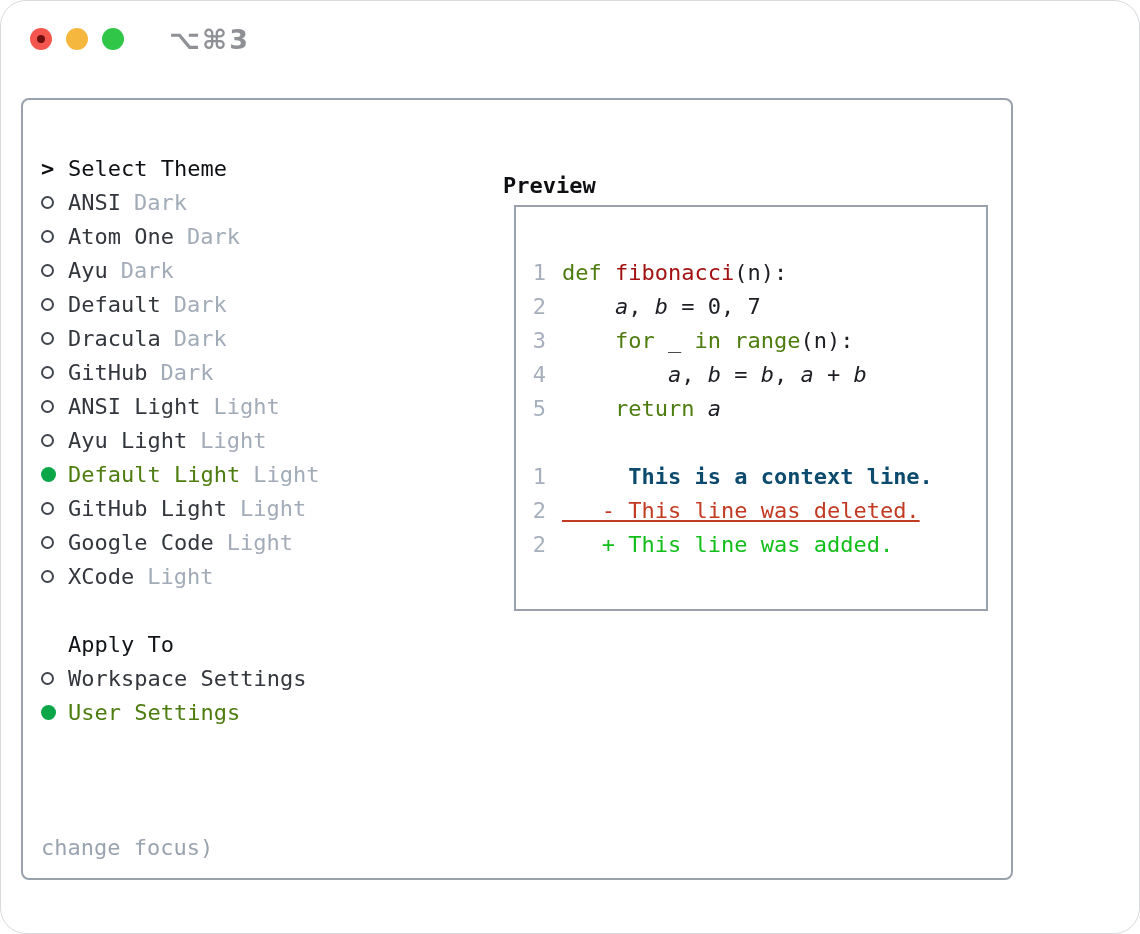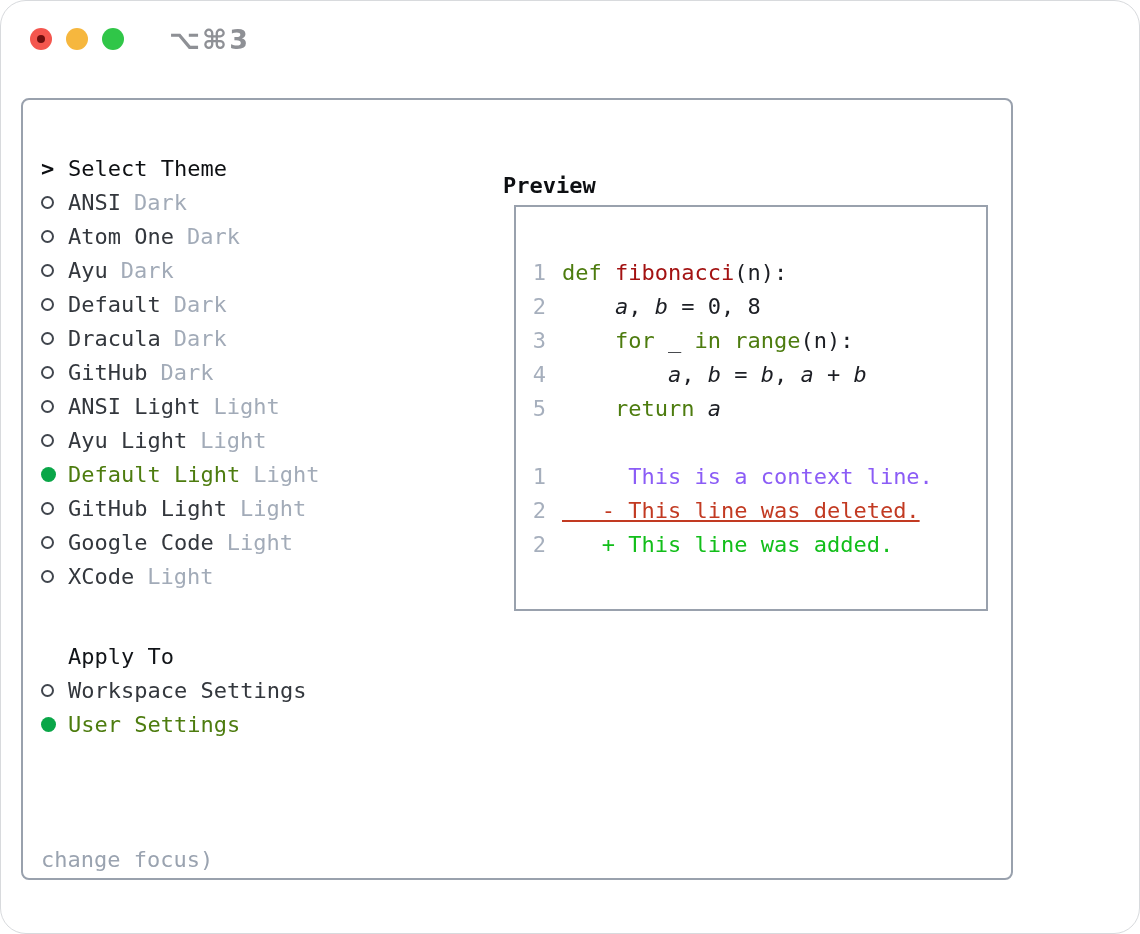--- a/index.html
+++ b/index.html
@@ -27,40 +27,40 @@
   .left-col{position:absolute;left:18px;top:51px;width:440px;}
   .row{height:34px;display:flex;align-items:center;font-size:22px;white-space:pre;}
   .marker{width:27px;flex:none;display:flex;align-items:center;}
   .hdr-marker{color:#0d0f12;font-weight:bold;}
   .hdr-text{color:#0d0f12;font-weight:normal;}
   .circle{width:13px;height:13px;border:2px solid #41464e;border-radius:50%;box-sizing:border-box;}
   .circle.sel{width:15px;height:15px;border:none;background:#0aa648;}
   .iname{color:#33373d;}
   .iname.sel{color:#4d7c0f;}
   .itag{color:#a2abb8;margin-left:13px;}
-  .apply-header{margin-top:46px;text-align:right;}
+  .apply-header{margin-top:34px;text-align:right;}
   .apply-header .hdr-text{font-weight:normal;color:#111418;}
   .hint{margin-top:34px;color:#9aa3b0;font-size:22px;line-height:34px;white-space:pre;}
   
   .preview-header{
     position:absolute;left:480px;top:68px;height:34px;display:flex;align-items:center;
     font-size:22px;font-weight:bold;color:#0d0f12;
   }
   .preview-box{
     position:absolute;left:491px;top:105px;width:474px;height:406px;
     border:2px solid #99a1ad;box-sizing:border-box;background:#ffffff;
     padding:48px 0 0 16px;
   }
   .code-row{height:34px;display:flex;align-items:center;font-size:22px;white-space:pre;}
   .lnum{width:14px;flex:none;text-align:right;margin-right:16px;color:#a6afbd;}
   .seg-plain{color:#1c1e24;}
   .seg-keyword{color:#4d7c0f;}
   .seg-function{color:#a31212;}
   .seg-var{color:#1c1e24;font-style:italic;}
-  .seg-context{color:#8b5cf6;}
+  .seg-context{color:#0c4a6e;font-weight:bold;}
   .seg-deleted{color:#c23a22;text-decoration:underline;}
   .seg-added{color:#12be1a;}
 </style>
 </head>
 <body>
 
 <div class="window">
 
   <div class="titlebar">
     <span class="tl red">
@@ -105,21 +105,21 @@
       <div class="hint">
         <div>change focus)</div>
       </div>
     </div>
 
     <div class="preview-header">Preview</div>
 
     <div class="preview-box">
       <div id="code-lines">
           <div class="code-row"><span class="lnum">1</span><span class="seg-keyword">def</span><span class="seg-plain"> </span><span class="seg-function">fibonacci</span><span class="seg-plain">(n):</span></div>
-          <div class="code-row"><span class="lnum">2</span><span class="seg-plain">    </span><span class="seg-var">a</span><span class="seg-plain">, </span><span class="seg-var">b</span><span class="seg-plain"> = 0, 8</span></div>
+          <div class="code-row"><span class="lnum">2</span><span class="seg-plain">    </span><span class="seg-var">a</span><span class="seg-plain">, </span><span class="seg-var">b</span><span class="seg-plain"> = 0, 7</span></div>
           <div class="code-row"><span class="lnum">3</span><span class="seg-plain">    </span><span class="seg-keyword">for</span><span class="seg-plain"> _ </span><span class="seg-keyword">in</span><span class="seg-plain"> </span><span class="seg-keyword">range</span><span class="seg-plain">(n):</span></div>
           <div class="code-row"><span class="lnum">4</span><span class="seg-plain">        </span><span class="seg-var">a</span><span class="seg-plain">, </span><span class="seg-var">b</span><span class="seg-plain"> = </span><span class="seg-var">b</span><span class="seg-plain">, </span><span class="seg-var">a</span><span class="seg-plain"> + </span><span class="seg-var">b</span></div>
           <div class="code-row"><span class="lnum">5</span><span class="seg-plain">    </span><span class="seg-keyword">return</span><span class="seg-plain"> </span><span class="seg-var">a</span></div>
           <div class="code-row"><span class="lnum"></span></div>
           <div class="code-row"><span class="lnum">1</span><span class="seg-context">     This is a context line.</span></div>
           <div class="code-row"><span class="lnum">2</span><span class="seg-deleted">   - This line was deleted.</span></div>
           <div class="code-row"><span class="lnum">2</span><span class="seg-added">   + This line was added.</span></div>
         </div>
     </div>
 

